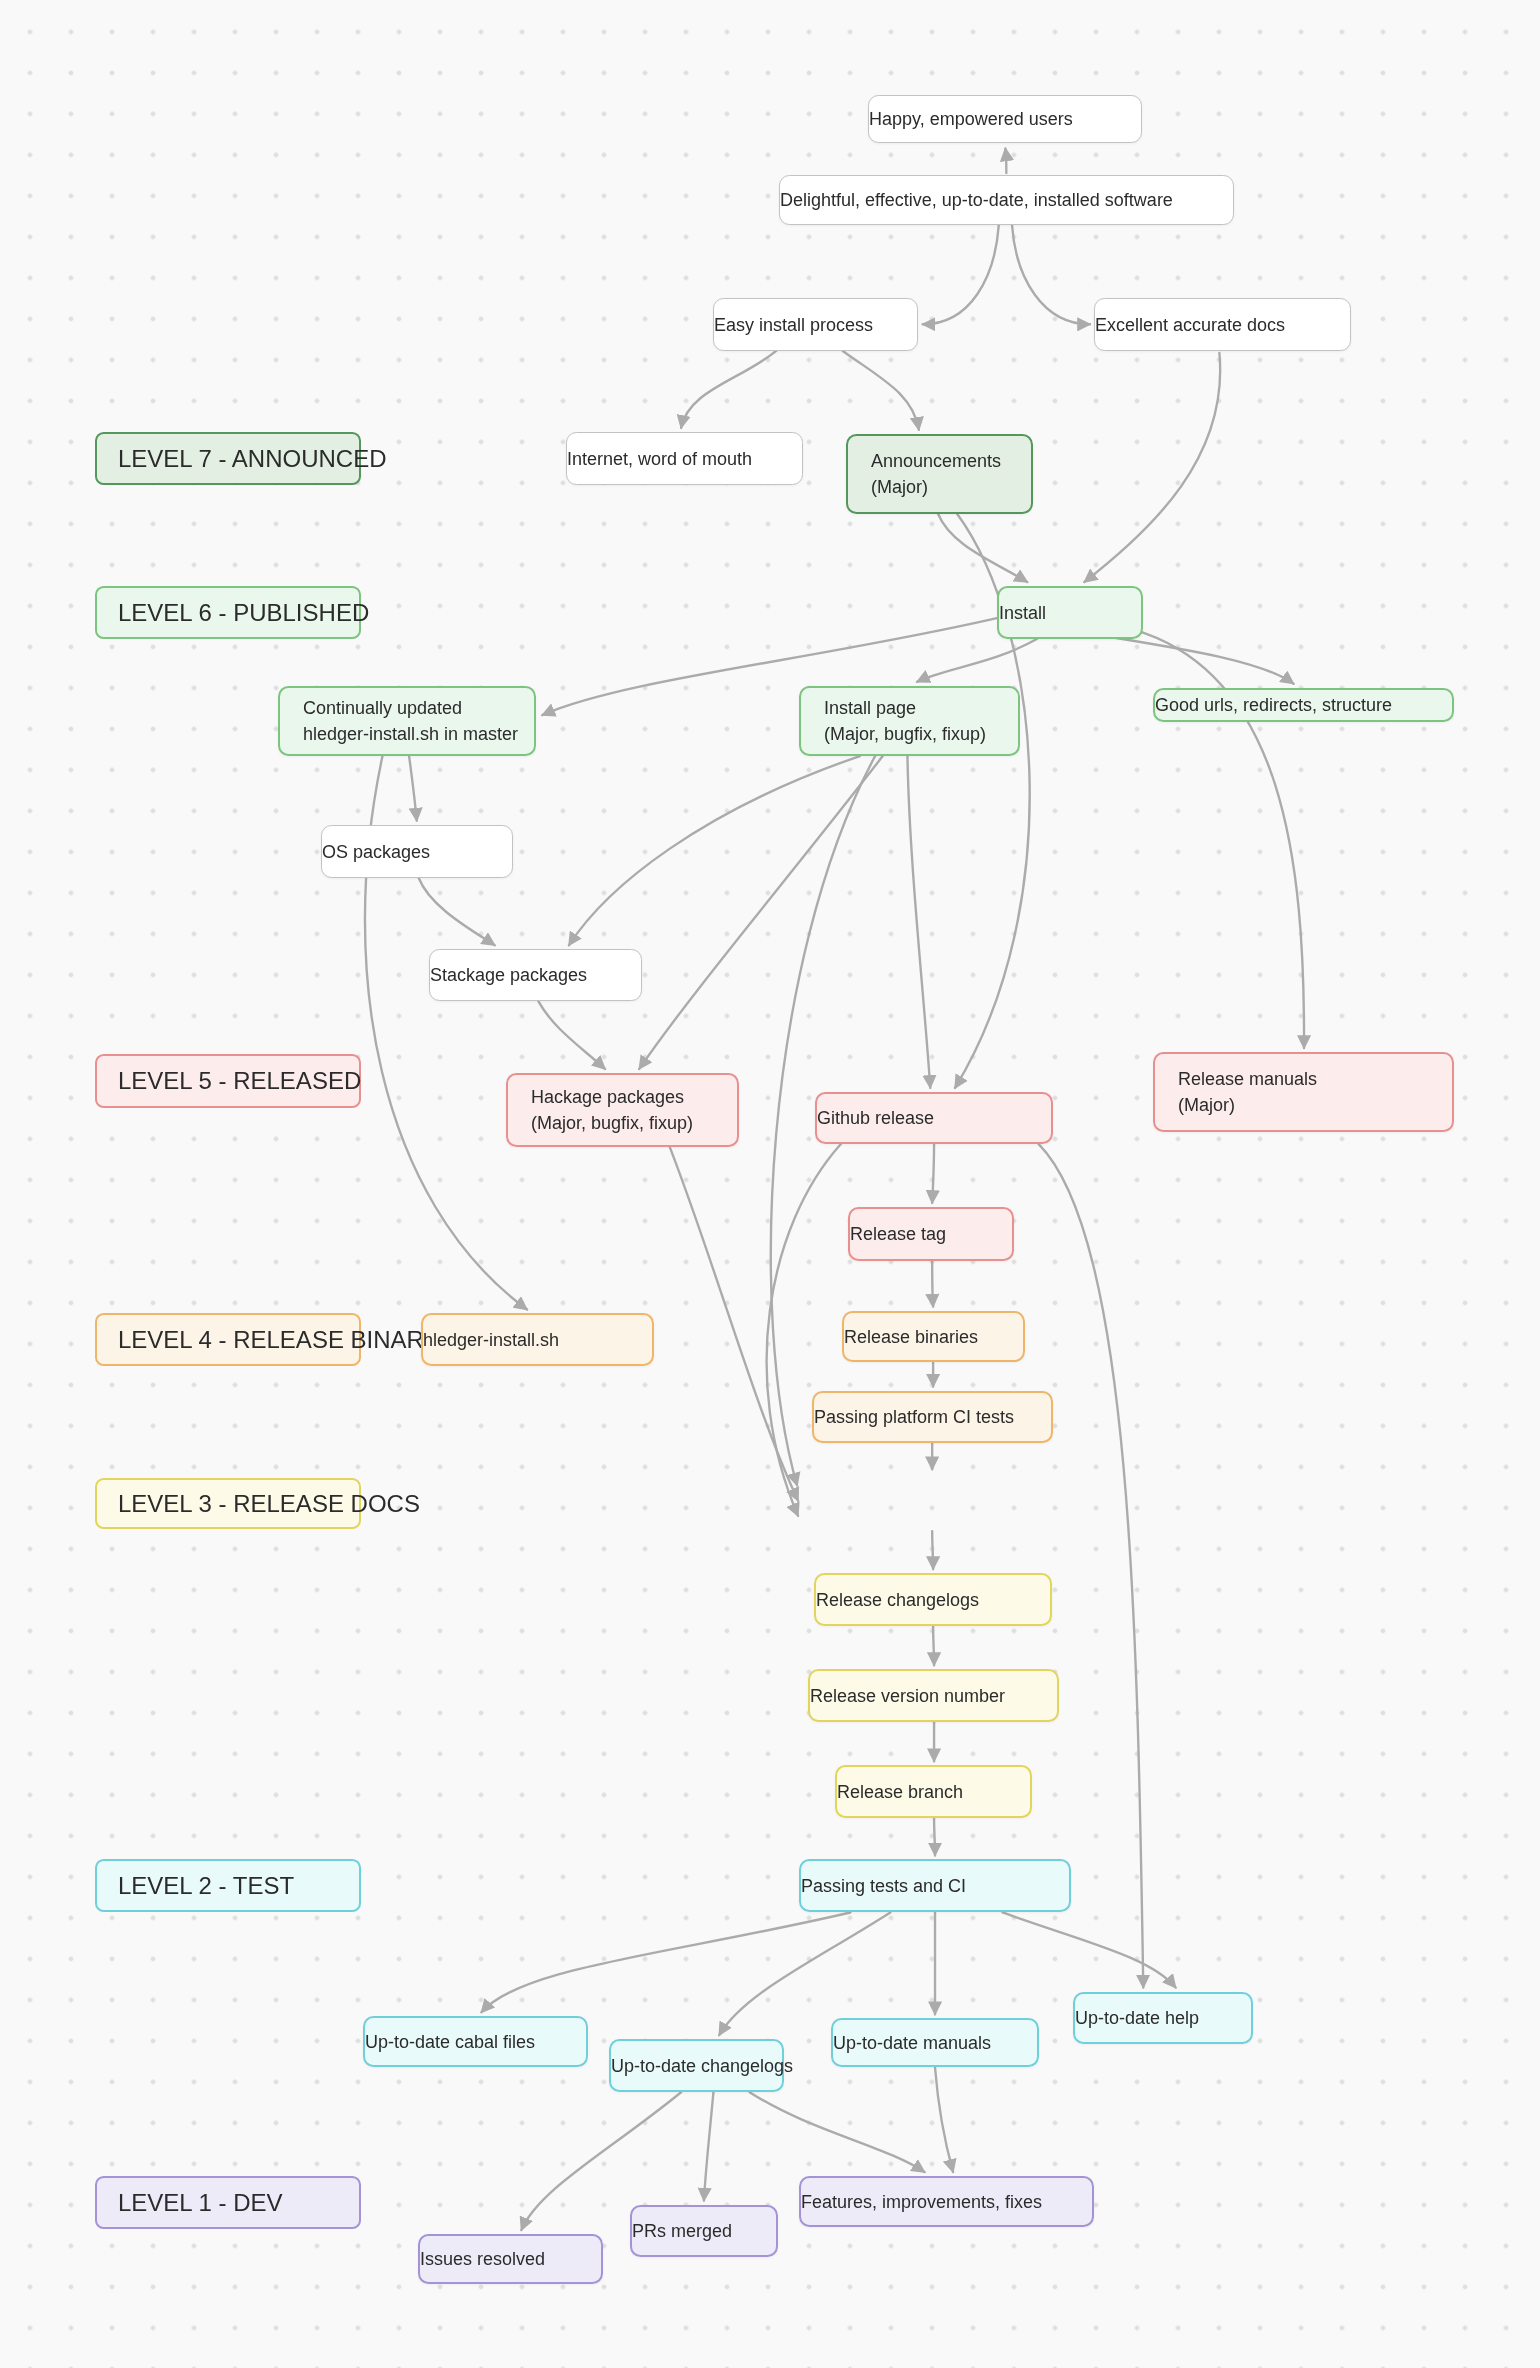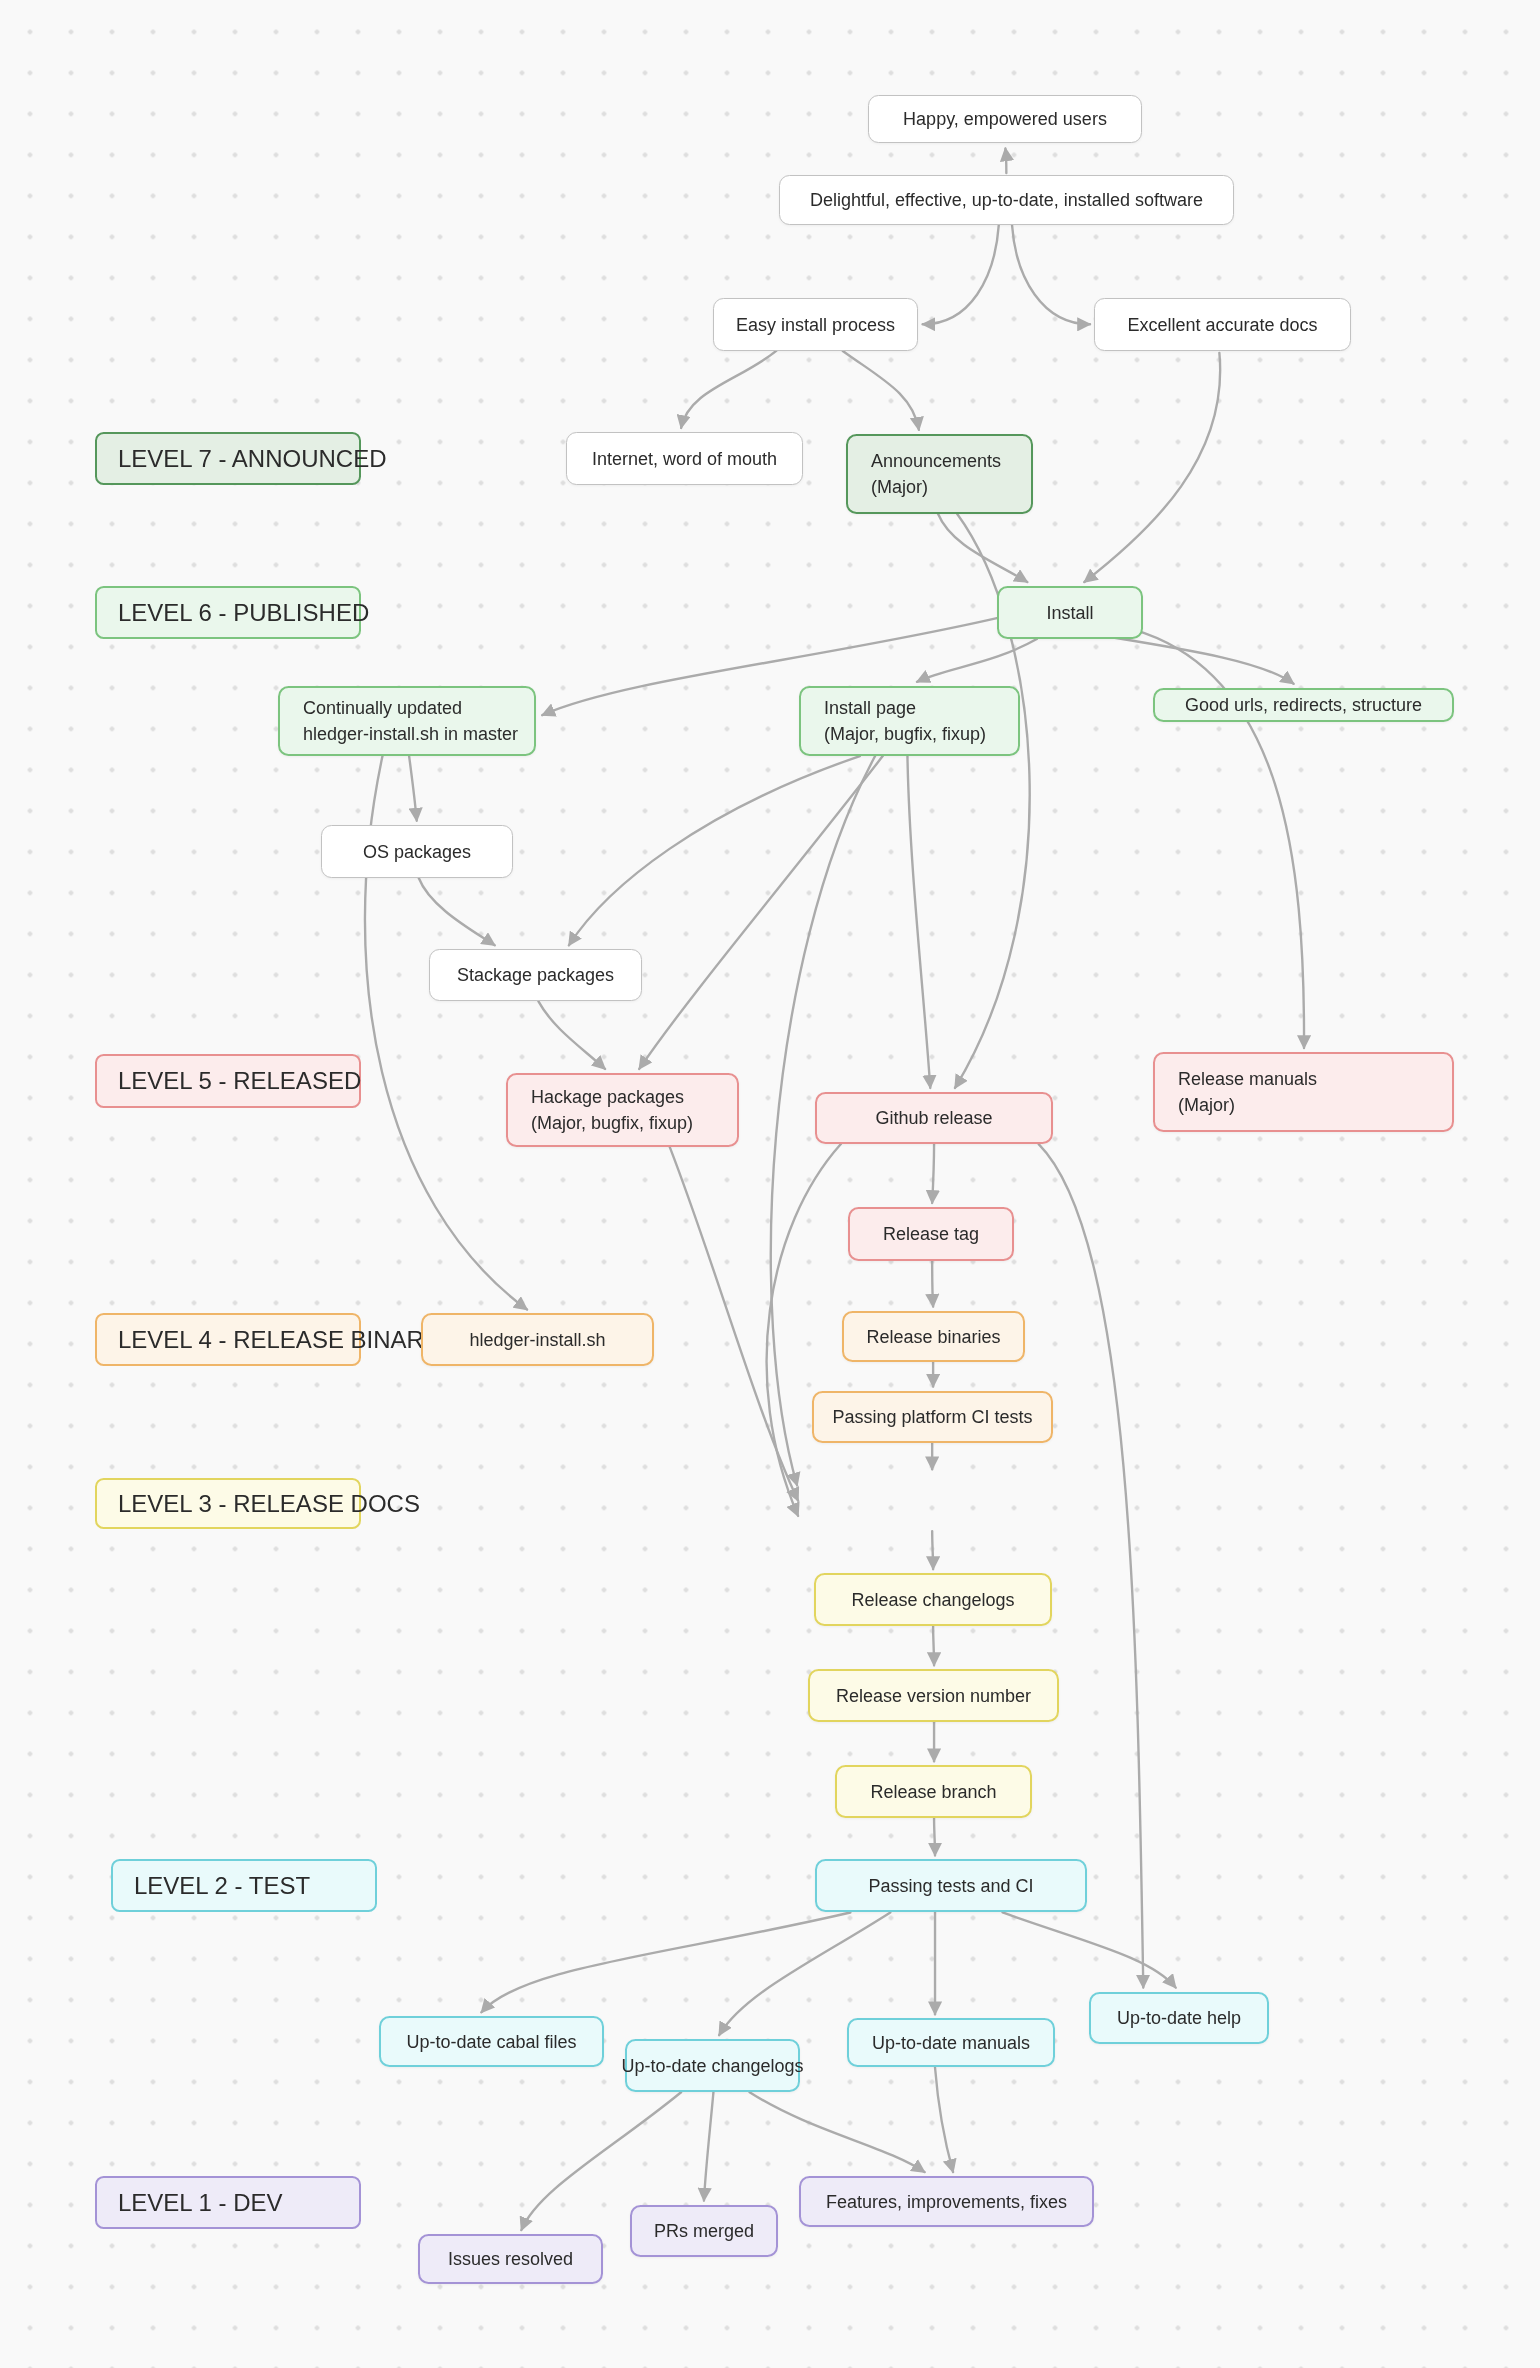--- a/index.html
+++ b/index.html
@@ -15,34 +15,34 @@
   }
   html,body{margin:0;padding:0;background:var(--canvas_bg);font-family:"Liberation Sans",sans-serif;}
   .canvas{position:relative;width:1541px;height:2368px;overflow:hidden;
     background-color:var(--canvas_bg);
     background-image:radial-gradient(circle,var(--dot) 2.1px,transparent 2.4px);
     background-size:41px 41px;background-position:9.5px 11.4px;}
   svg.edges{position:absolute;left:0;top:0;z-index:1;}
   svg.edges path{fill:none;stroke:var(--edge);stroke-width:2.5;stroke-linecap:round;}
   #arrowhead path{fill:var(--edge);stroke:none;}
   .node{position:absolute;z-index:2;box-sizing:border-box;border:2.4px solid;border-radius:10.5px;
-    display:flex;flex-direction:column;justify-content:center;align-items:center;
+    display:flex;flex-direction:column;justify-content:center;
     font-size:18px;line-height:26px;color:var(--text);
     box-shadow:0 1px 2.9px rgba(0,0,0,0.05);}
   .node .ln{white-space:nowrap;}
   .align-left{align-items:flex-start;padding-left:23px;padding-right:9.5px;}
   .level-label{position:absolute;z-index:2;box-sizing:border-box;border:2.4px solid;border-radius:8.6px;
     display:flex;align-items:center;padding-left:21px;font-size:24px;color:var(--text);white-space:nowrap;}
   .cat-plain{border-color:var(--plain_border);background:var(--plain_fill);border-width:1.9px;}
   .cat-l7{border-color:var(--l7_border);background:var(--l7_fill);}
   .cat-l6{border-color:var(--l6_border);background:var(--l6_fill);}
   .cat-l5{border-color:var(--l5_border);background:var(--l5_fill);}
   .cat-l4{border-color:var(--l4_border);background:var(--l4_fill);}
   .cat-l3{border-color:var(--l3_border);background:var(--l3_fill);}
-  .cat-l2{border-color:var(--l2_border);background:var(--l2_fill);margin-left:16px;}
+  .cat-l2{border-color:var(--l2_border);background:var(--l2_fill);}
   .cat-l1{border-color:var(--l1_border);background:var(--l1_fill);}
 </style>
 </head>
 <body>
 
 <div class="canvas">
 
   <svg class="edges" width="1541" height="2368" viewBox="0 0 1620 2490">
     <defs>
       <marker id="arrowhead" viewBox="0 0 10 10" refX="9" refY="5" markerWidth="6" markerHeight="6" orient="auto-start-reverse">

